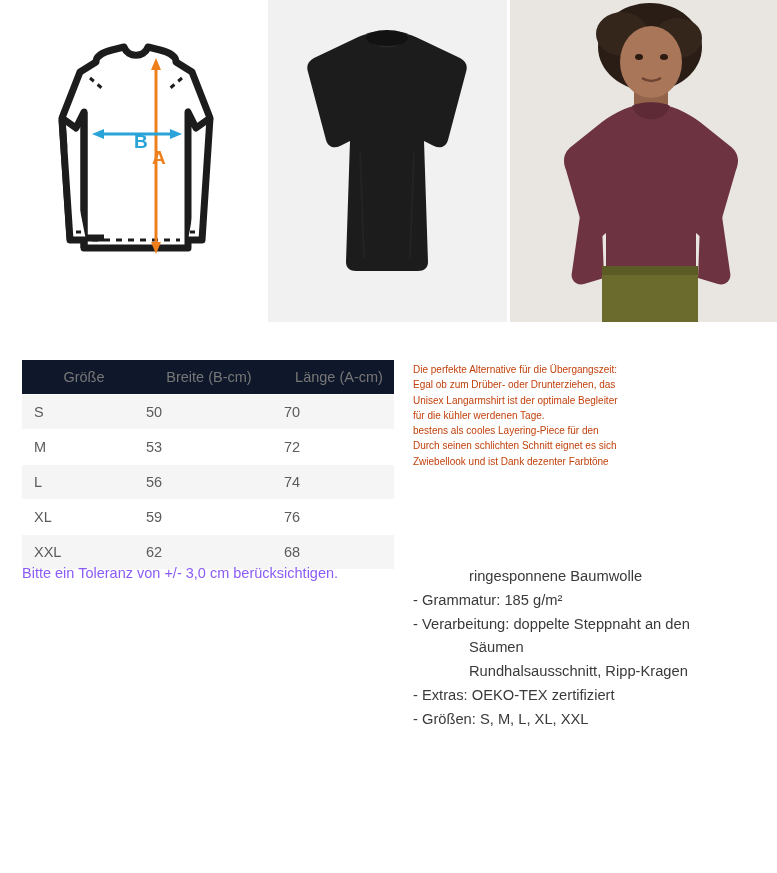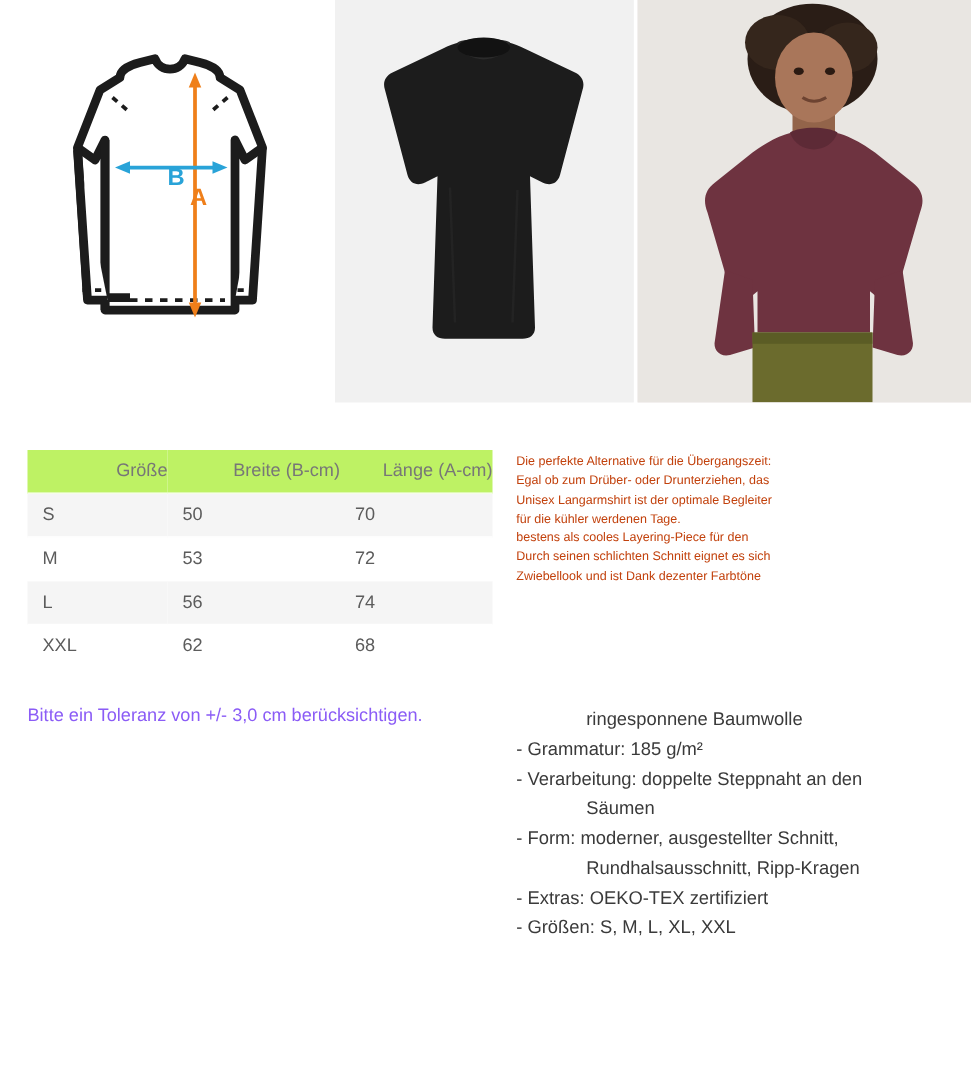--- a/index.html
+++ b/index.html
@@ -38,25 +38,25 @@
   
   .size-table {
     position: absolute;
     left: 22px;
     top: 360px;
     width: 372px;
     border-collapse: collapse;
     font-size: 14.5px;
   }
   .size-table th {
-    text-align: right;
+    text-align: center;
     font-weight: normal;
     color: #777777;
     padding: 9px 0 9px 12px;
-    background: #bef264;
+    background: #0f172a;
     border-bottom: 1px solid #ffffff;
   }
   .size-table td {
     padding: 9px 0 9px 12px;
     color: #5c5c5c;
     border-bottom: 1px solid #ffffff;
   }
   .size-table tbody tr:nth-child(odd) td { background: #f5f5f5; }
   .size-table tbody tr:nth-child(even) td { background: #ffffff; }
   .col-size  { width: 112px; }
@@ -222,20 +222,25 @@
         <td>M</td>
         <td>53</td>
         <td>72</td>
       </tr>
       <tr>
         <td>L</td>
         <td>56</td>
         <td>74</td>
       </tr>
       <tr>
+        <td>XL</td>
+        <td>59</td>
+        <td>76</td>
+      </tr>
+      <tr>
         <td>XXL</td>
         <td>62</td>
         <td>68</td>
       </tr>
     </tbody>
   </table>
 
   <div class="tolerance-note">Bitte ein Toleranz von +/- 3,0 cm berücksichtigen.</div>
 
   <div class="desc-block">
@@ -246,19 +251,18 @@
     <p>bestens als cooles Layering-Piece für den</p>
     <p>Durch seinen schlichten Schnitt eignet es sich</p>
     <p>Zwiebellook und ist Dank dezenter Farbtöne</p>
   </div>
 
   <div class="specs-block">
     <p class="spec-line spec-cont">ringesponnene Baumwolle</p>
     <p class="spec-line">- Grammatur: 185 g/m²</p>
     <p class="spec-line">- Verarbeitung: doppelte Steppnaht an den</p>
     <p class="spec-line spec-cont">Säumen</p>
-    <p class="spec-line">- Form: moderner, ausgestellter Schnitt,</p>
     <p class="spec-line spec-cont">Rundhalsausschnitt, Ripp-Kragen</p>
     <p class="spec-line">- Extras: OEKO-TEX zertifiziert</p>
     <p class="spec-line">- Größen: S, M, L, XL, XXL</p>
   </div>
 
 </div>
 
 </body></html>

